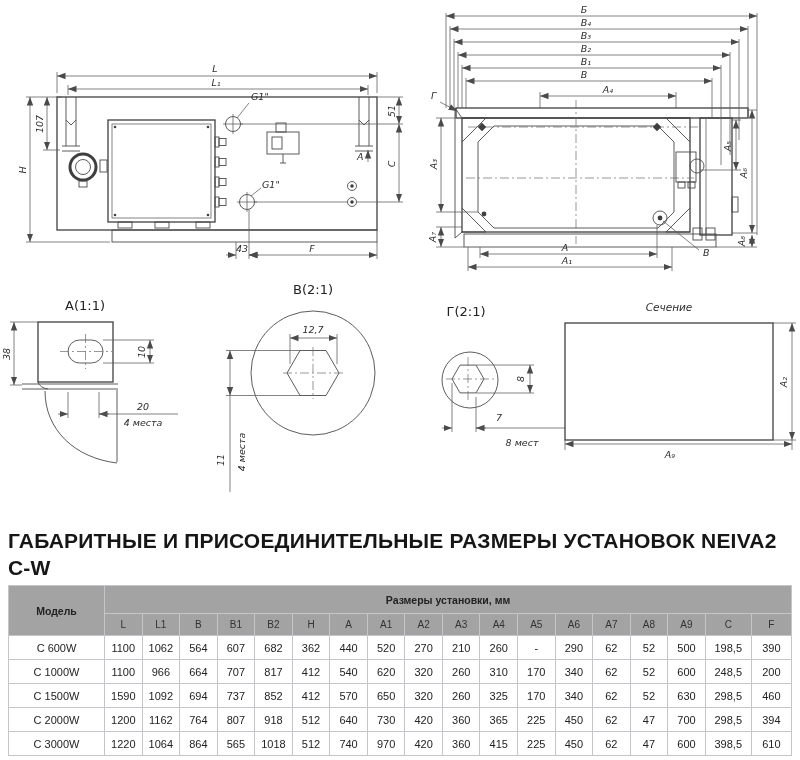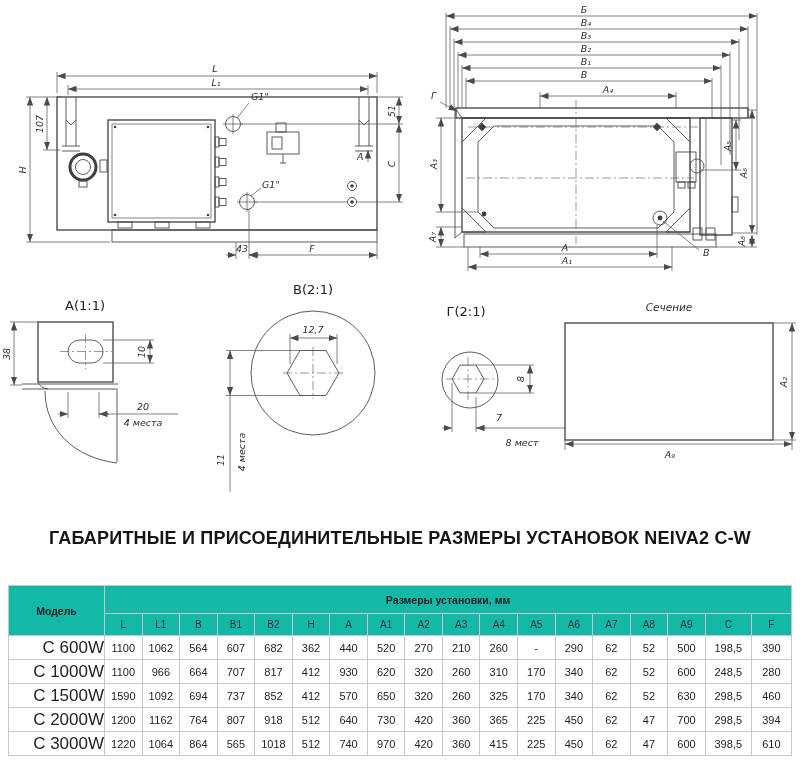--- a/index.html
+++ b/index.html
@@ -10,29 +10,29 @@
   .o{stroke:#3f3f3f;stroke-width:1.3;fill:none;stroke-linecap:square;}
   .m{stroke:#4a4a4a;stroke-width:0.9;fill:none;}
   .t{stroke:#5a5a5a;stroke-width:0.75;fill:none;}
   .cl{stroke:#6a6a6a;stroke-width:0.7;fill:none;stroke-dasharray:9 3 2 3;}
   .fill{fill:#3f3f3f;stroke:none;}
   text.d{font:italic 9.5px "DejaVu Sans",sans-serif;fill:#2c2c2c;}
   text.dt{font:13px "DejaVu Sans",sans-serif;fill:#222;}
   text.sec{font:italic 10.5px "DejaVu Sans",sans-serif;fill:#2c2c2c;}
   .mid{text-anchor:middle;}
   
-  .page-title{position:absolute;left:8px;top:527px;width:784px;font-weight:bold;font-size:18px;line-height:1.3;color:#161616;letter-spacing:.2px;text-align:center;}
+  .page-title{position:absolute;left:8px;top:527px;width:784px;font-weight:bold;font-size:21px;line-height:1.3;color:#161616;letter-spacing:.2px;}
   
   .dim-table{position:absolute;left:8px;top:585px;width:784px;border-collapse:collapse;table-layout:fixed;font-size:11px;color:#222;}
   .dim-table th,.dim-table td{border:1px solid #c5c5ca;text-align:center;vertical-align:middle;padding:0;}
-  .dim-table thead th{background:#14b8a6;font-weight:bold;font-size:10.5px;}
+  .dim-table thead th{background:#a3a3a3;font-weight:bold;font-size:10.5px;}
   .dim-table thead tr.grp th{height:27px;}
   .dim-table thead tr.cols th{height:21px;font-weight:normal;font-size:10px;color:#333;}
   .dim-table tbody td{height:23px;background:#fff;}
-  .dim-table td.model{font-size:17px;text-align:right;}
+  .dim-table td.model{font-size:11px;}
 </style>
 </head>
 <body>
 
 <div class="drawing-wrap">
 <svg width="800" height="520" viewBox="0 0 800 520" xmlns="http://www.w3.org/2000/svg">
   <defs>
     <marker id="arE" markerWidth="10" markerHeight="8" refX="8.5" refY="4" orient="auto" markerUnits="userSpaceOnUse">
       <path d="M0,0.8 L8.5,4 L0,7.2 Z" fill="#4a4a4a"></path>
     </marker>
@@ -350,32 +350,32 @@
         <td>390</td>
       </tr>
       <tr>
         <td class="model">C 1000W</td>
         <td>1100</td>
         <td>966</td>
         <td>664</td>
         <td>707</td>
         <td>817</td>
         <td>412</td>
-        <td>930</td>
+        <td>540</td>
         <td>620</td>
         <td>320</td>
         <td>260</td>
         <td>310</td>
         <td>170</td>
         <td>340</td>
         <td>62</td>
         <td>52</td>
         <td>600</td>
         <td>248,5</td>
-        <td>280</td>
+        <td>200</td>
       </tr>
       <tr>
         <td class="model">C 1500W</td>
         <td>1590</td>
         <td>1092</td>
         <td>694</td>
         <td>737</td>
         <td>852</td>
         <td>412</td>
         <td>570</td>

